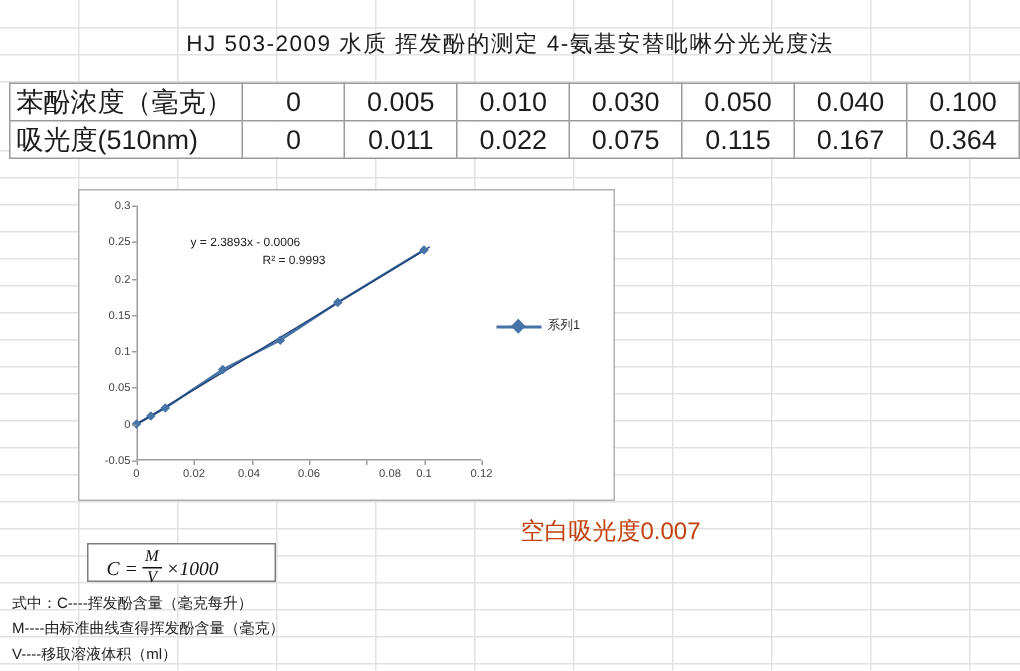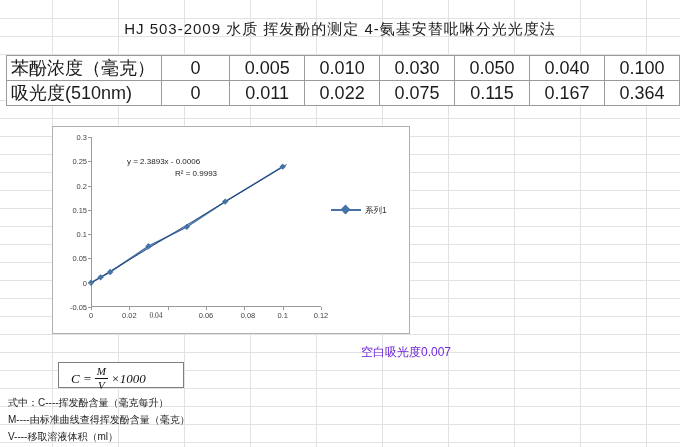--- a/index.html
+++ b/index.html
@@ -154,21 +154,21 @@
   
   .legend {
     position: absolute;
     left: 278px;
     top: 78px;
     font-size: 8.5px;
     color: #333;
   }
   .legend-row {
     display: flex;
-    align-items: flex-start;
+    align-items: flex-end;
     height: 18px;
     white-space: nowrap;
   }
   .legend-swatch {
     width: 30px;
     height: 10px;
     position: relative;
     margin-right: 4px;
     flex: 0 0 auto;
   }
@@ -182,24 +182,24 @@
     position: absolute;
     left: 11px; top: 1px;
     width: 7px; height: 7px;
     background: #4573a7;
     transform: rotate(45deg);
   }
 
   
   .blank-note {
     position: absolute;
-    left: 361px;
+    left: 347px;
     top: 344px;
-    font-size: 12px;
-    color: #6d28d9;
+    font-size: 16px;
+    color: #c2410c;
     white-space: nowrap;
   }
 
   
   .formula-box {
     position: absolute;
     left: 58px;
     top: 362px;
     width: 126px;
     height: 26px;
@@ -337,25 +337,25 @@
         <div class="ytick" style="top: 121.429px;">0.05</div>
         <div class="ytick-mark" style="top: 121.429px;"></div>
         <div class="ytick" style="top: 145.714px;">0</div>
         <div class="ytick-mark" style="top: 145.714px;"></div>
         <div class="ytick" style="top: 170px;">-0.05</div>
         <div class="ytick-mark" style="top: 170px;"></div>
         <div class="xtick" style="left: 0px;">0</div>
         <div class="xtick-mark" style="left: 0px;"></div>
         <div class="xtick" style="left: 38.3333px;">0.02</div>
         <div class="xtick-mark" style="left: 38.3333px;"></div>
-        <div class="xtick" style="left: 65px; font-family: Liberation Serif, serif;">0.04</div>
+        <div class="xtick" style="left: 75px;">0.04</div>
         <div class="xtick-mark" style="left: 76.6667px;"></div>
         <div class="xtick" style="left: 115px;">0.06</div>
         <div class="xtick-mark" style="left: 115px;"></div>
-        <div class="xtick" style="left: 157px;">0.08</div>
+        <div class="xtick" style="left: 169px;">0.08</div>
         <div class="xtick-mark" style="left: 153.333px;"></div>
         <div class="xtick" style="left: 191.667px;">0.1</div>
         <div class="xtick-mark" style="left: 191.667px;"></div>
         <div class="xtick" style="left: 230px;">0.12</div>
         <div class="xtick-mark" style="left: 230px;"></div>
       </div>
 
     <div class="eqn eqn1">y = 2.3893x - 0.0006</div>
     <div class="eqn eqn2">R² = 0.9993</div>
 

